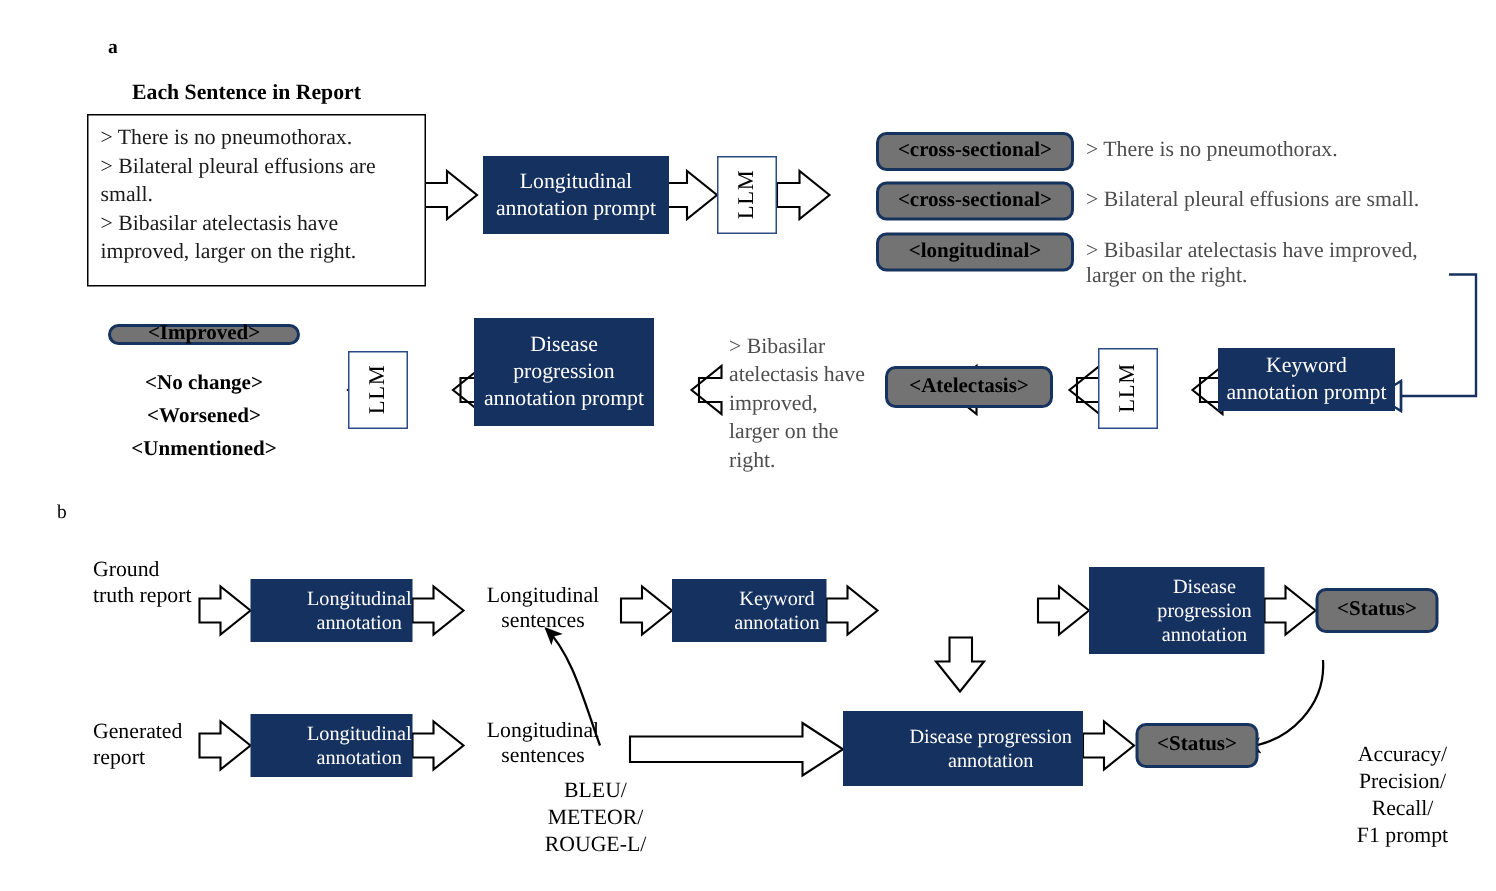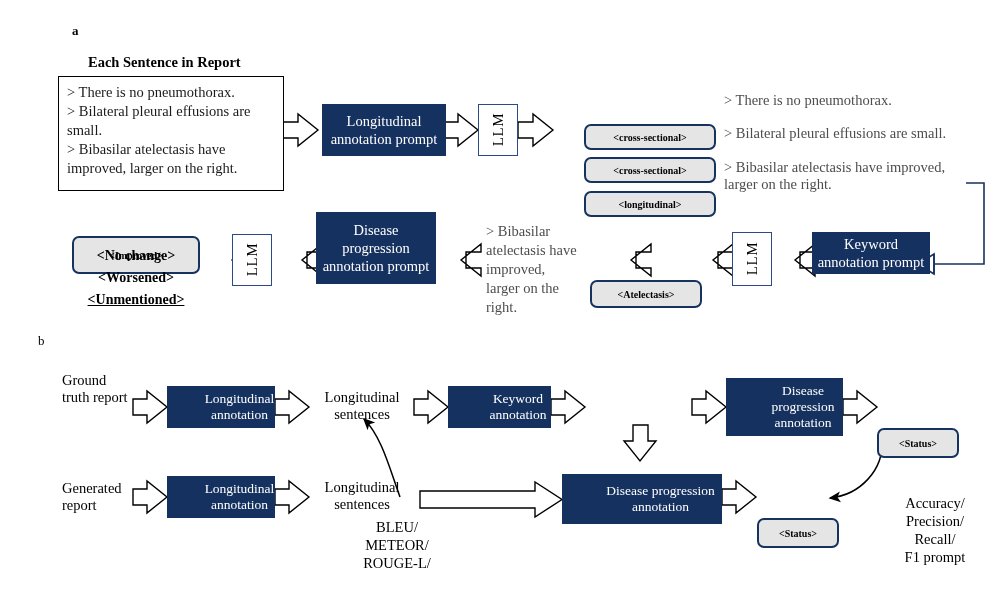--- a/index.html
+++ b/index.html
@@ -58,27 +58,26 @@
     transform:rotate(180deg);
     font-size:15px;
     letter-spacing:0.5px;
     font-family:"Liberation Serif", serif;
   }
 
   
   .tag-box{
     border:2.2px solid #16335f;
     border-radius:7px;
-    background:#e5e5e5;
+    background:#737373;
     display:flex;align-items:center;justify-content:center;
     font-weight:bold;
-    font-size:10px;
+    font-size:14px;
     text-align:center;
     color:#000;
-    margin-top:36px;
   }
   .tag-plain{
     font-weight:bold;font-size:14px;text-align:center;
   }
 
   svg.ov{position:absolute;left:0;top:0;width:997px;height:594px;pointer-events:none;}
 </style>
 </head>
 <body>
 
@@ -196,24 +195,24 @@
   </div>
 
   <div class="abs tag-box" style="left:584px;top:88px;width:132px;height:26px;">&lt;cross-sectional&gt;</div>
   <div class="abs tag-box" style="left:584px;top:121px;width:132px;height:26px;">&lt;cross-sectional&gt;</div>
   <div class="abs tag-box" style="left:584px;top:155px;width:132px;height:26px;">&lt;longitudinal&gt;</div>
 
   <div class="abs txt gray" style="left:724px;top:92px;width:262px;">&gt; There is no pneumothorax.</div>
   <div class="abs txt gray" style="left:724px;top:125px;width:262px;">&gt; Bilateral pleural effusions are small.</div>
   <div class="abs txt gray" style="left:724px;top:159px;width:256px;">&gt; Bibasilar atelectasis have improved, larger on the right.</div>
 
-  <div class="abs tag-box" style="left:72px;top:200px;width:128px;height:38px;">&lt;Improved&gt;</div>
+  <div class="abs tag-box" style="left:72px;top:216px;width:128px;height:14px;">&lt;Improved&gt;</div>
   <div class="abs tag-plain" style="left:72px;top:248px;width:128px;">&lt;No change&gt;</div>
   <div class="abs tag-plain" style="left:72px;top:270px;width:128px;">&lt;Worsened&gt;</div>
-  <div class="abs tag-plain" style="left:66px;top:292px;width:140px;text-decoration:underline;">&lt;Unmentioned&gt;</div>
+  <div class="abs tag-plain" style="left:66px;top:292px;width:140px;">&lt;Unmentioned&gt;</div>
 
   <div class="abs llm-box" style="left:232px;top:234px;width:40px;height:52px;">
     <span>LLM</span>
   </div>
 
   <div class="abs navy-box" style="left:316px;top:212px;width:120px;height:72px;">Disease progression annotation prompt</div>
 
   <div class="abs txt gray" style="left:486px;top:222px;width:92px;line-height:19px;">&gt; Bibasilar atelectasis have improved, larger on the right.</div>
 
   <div class="abs tag-box" style="left:590px;top:244px;width:112px;height:28px;">&lt;Atelectasis&gt;</div>

